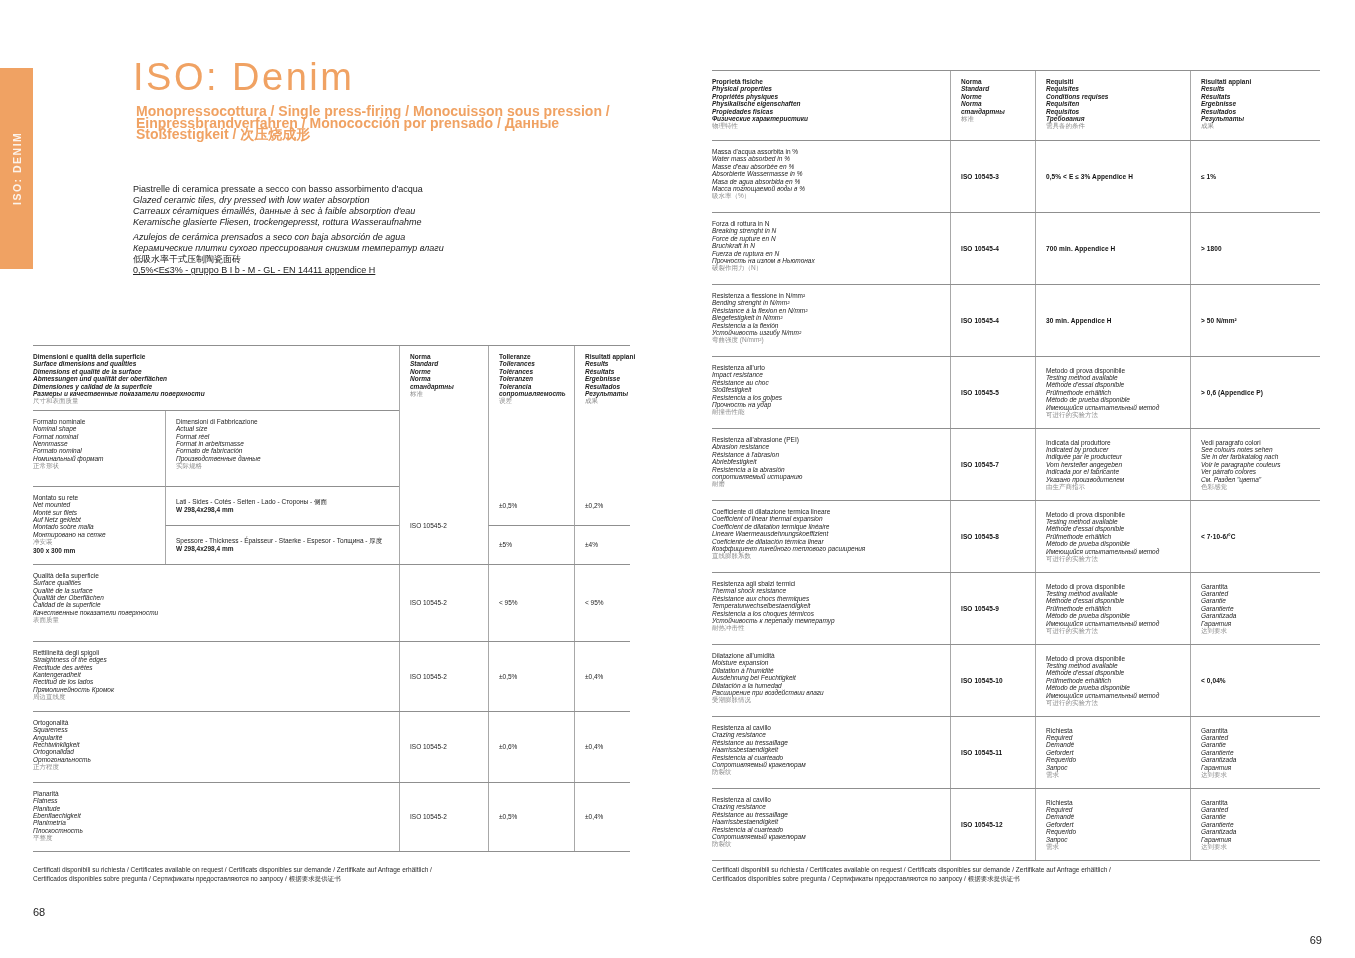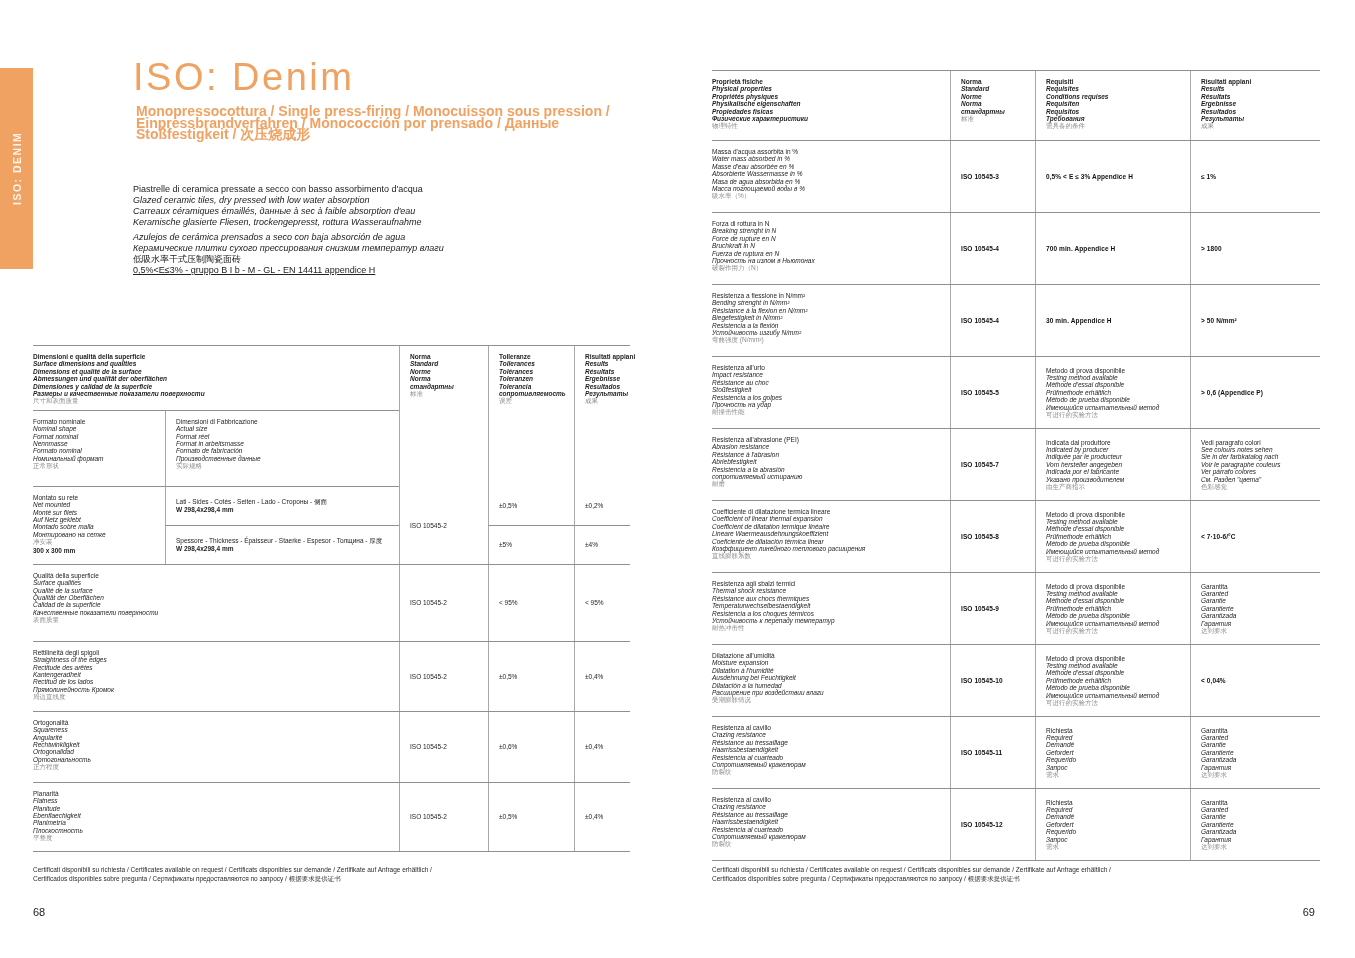--- a/index.html
+++ b/index.html
@@ -63,21 +63,21 @@
 
   
   #propTable { position:absolute; left:35px; top:70px; width:608px; border-top:1px solid #8f8f8f; }
   .pt-row { display:grid; grid-template-columns:238px 85px 155px 130px; border-bottom:1px solid #8f8f8f; min-height:72px; }
   .pt-row.hrow { min-height:70px; }
 
   
   .footer { position:absolute; top:866px; font-size:6.5px; line-height:8.5px; color:#2a2a2a; }
   #footerL { left:33px; } #footerR { left:35px; }
   .pagenum { position:absolute; top:906px; font-size:11px; color:#222; }
-  #pnL { left:33px; } #pnR { right:40px; }
+  #pnL { left:33px; } #pnR { right:33px;margin-top:28px; }
 </style>
 </head>
 <body>
 
 <div class="page" id="pageL">
 
   <div id="side-tab">
     <div class="vlabel">ISO: DENIM</div>
   </div>
 

